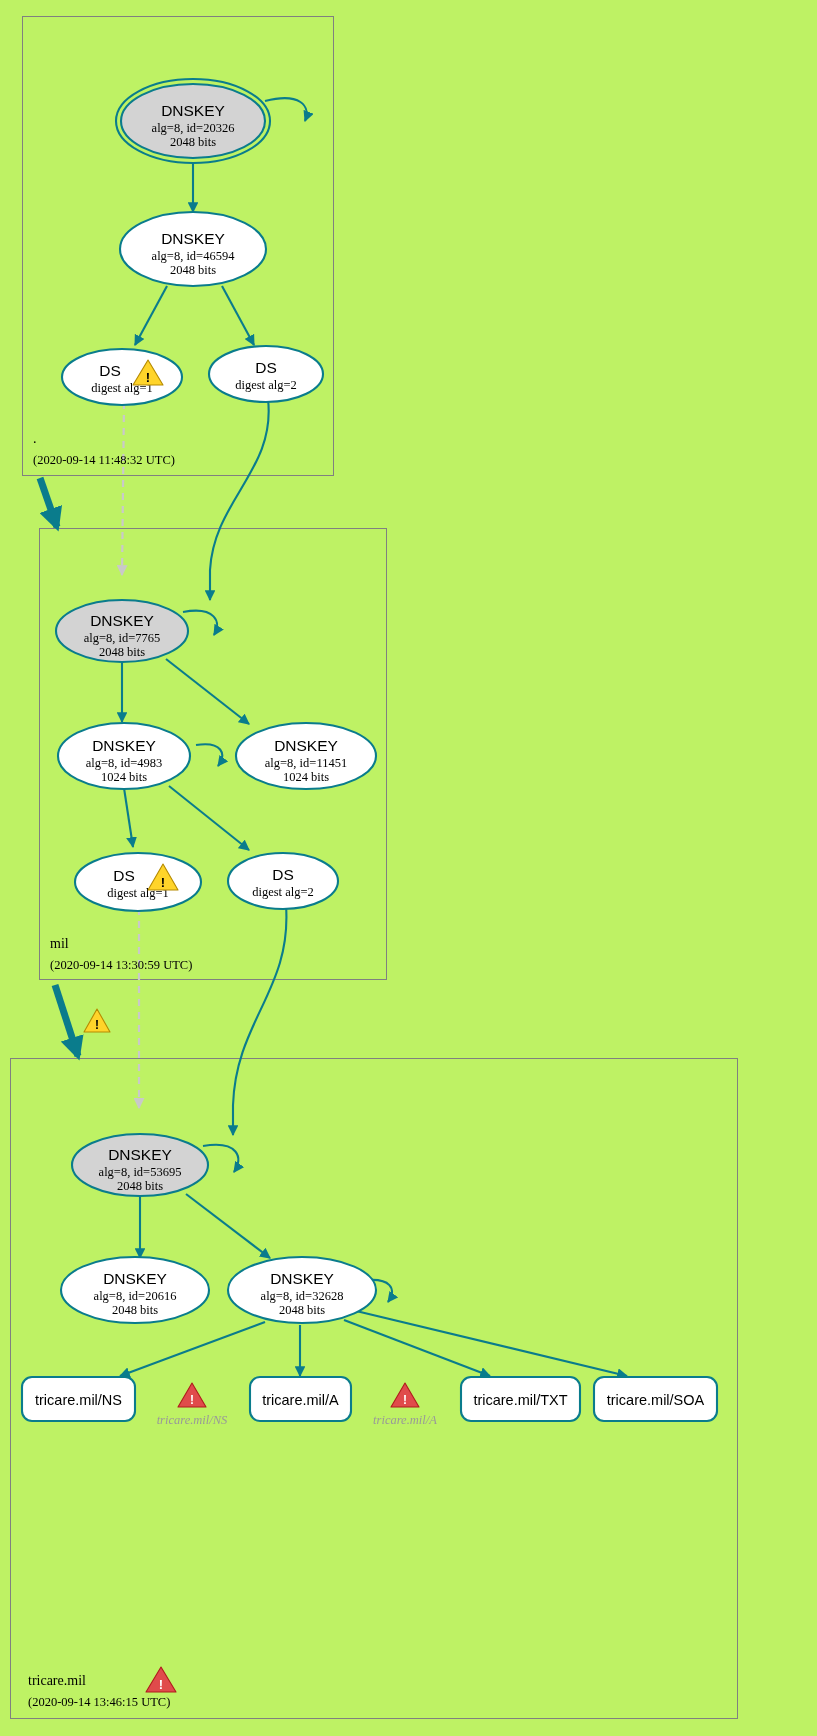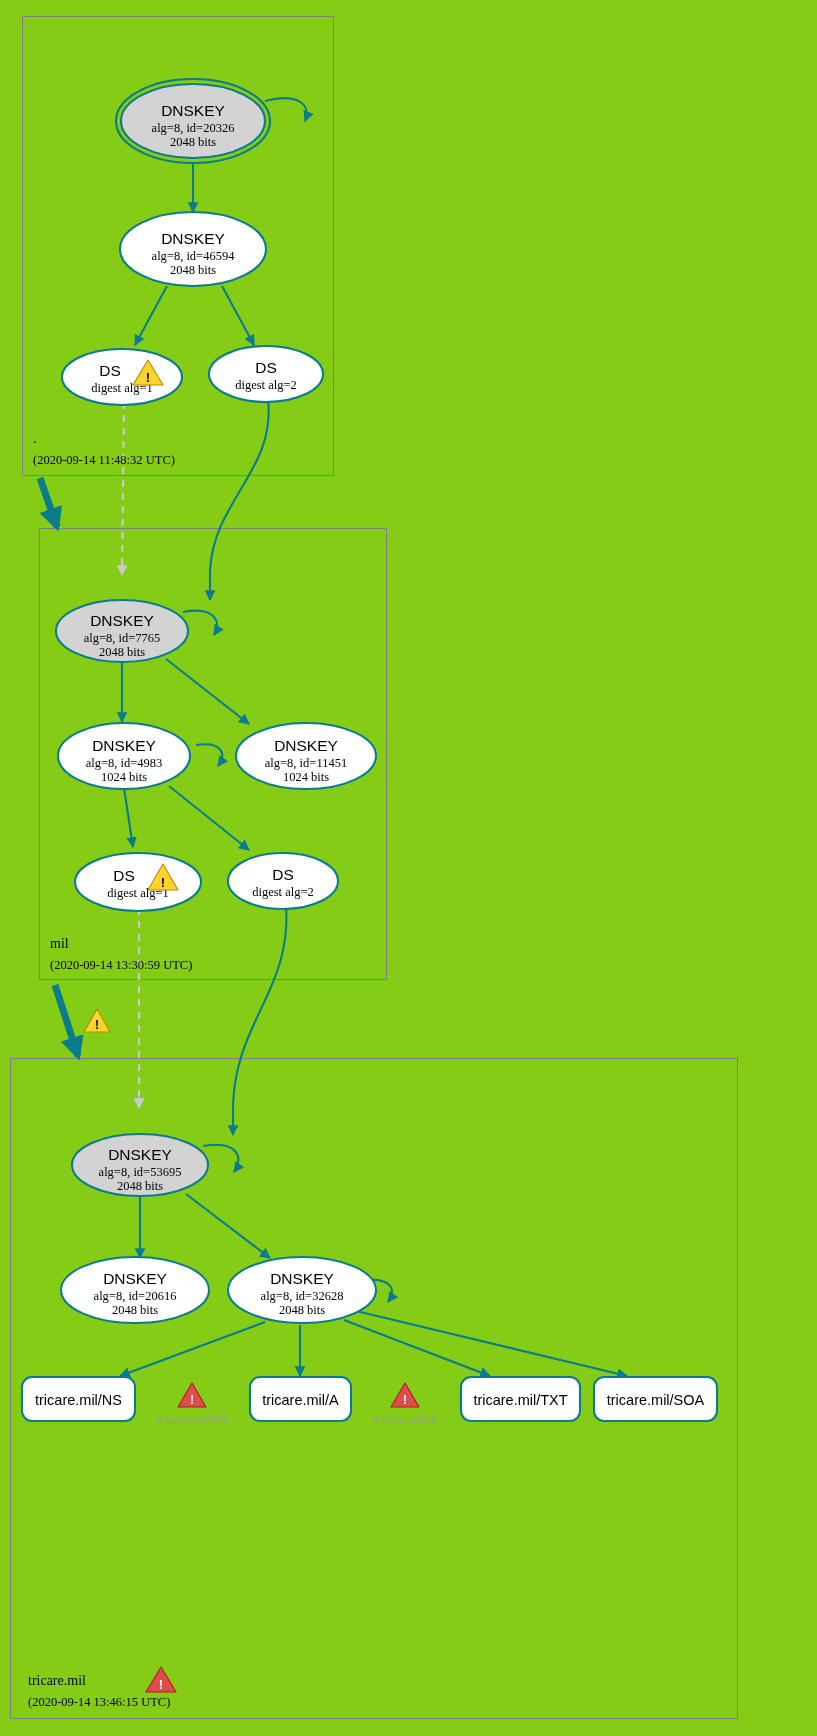--- a/index.html
+++ b/index.html
@@ -7,21 +7,21 @@
     padding: 0;
     background: #ffffff;
   }
   body {
     font-family: "Liberation Sans", sans-serif;
   }
   #canvas {
     position: relative;
     width: 817px;
     height: 1736px;
-    background: #84cc16;
+    background: #bef264;
     overflow: hidden;
     text-align: right;
   }
   svg.layer {
     position: absolute;
     left: 0;
     top: 0;
     width: 817px;
     height: 1736px;
   }

